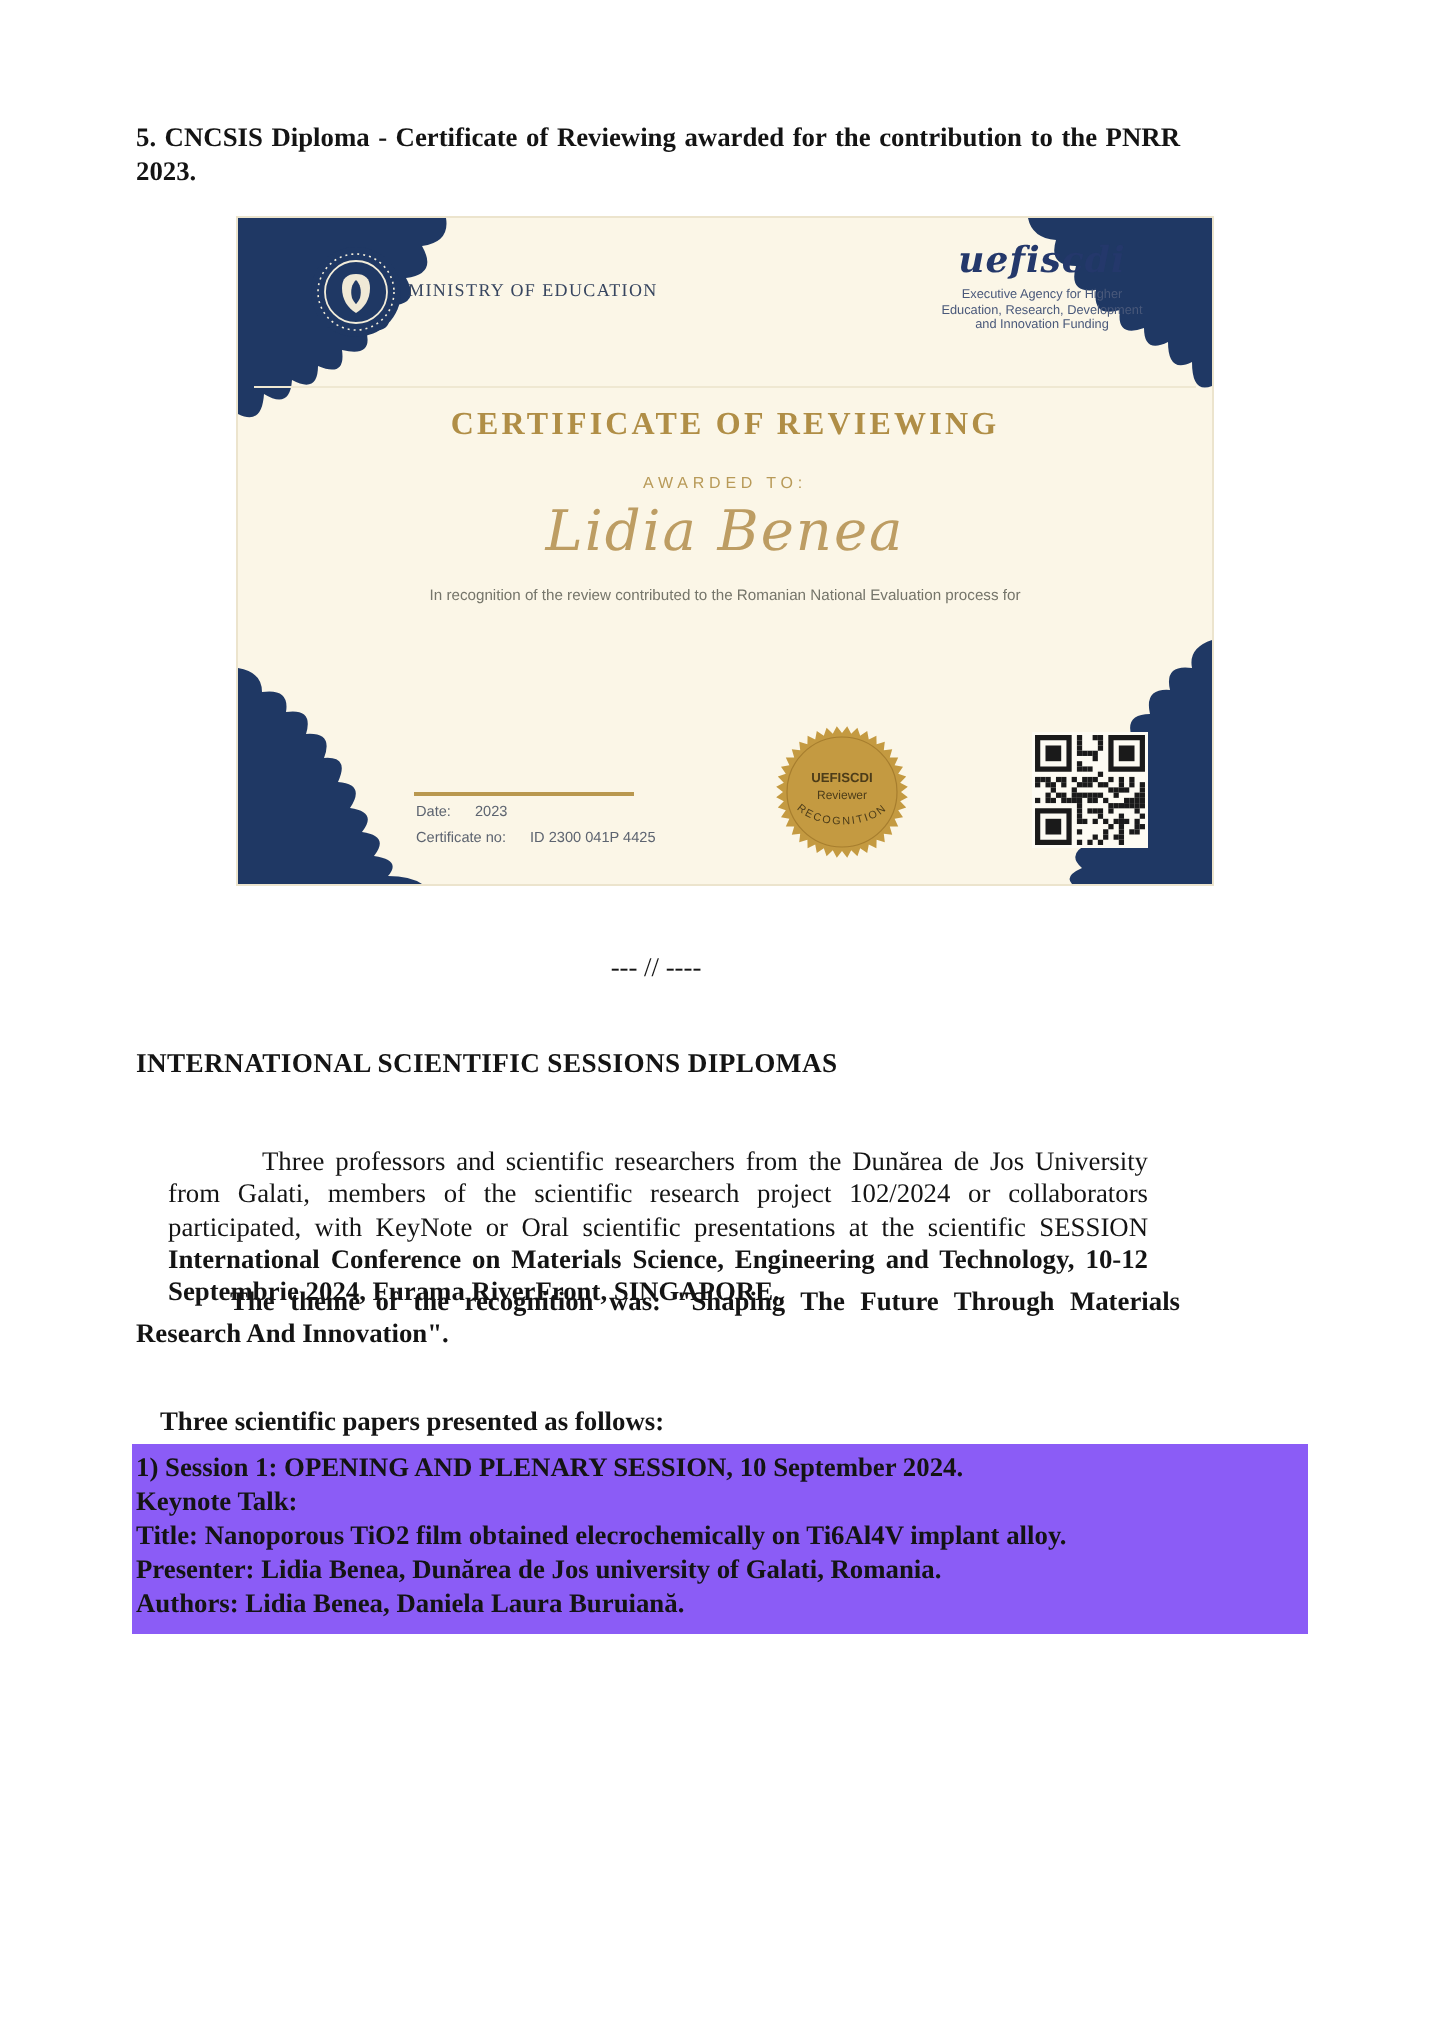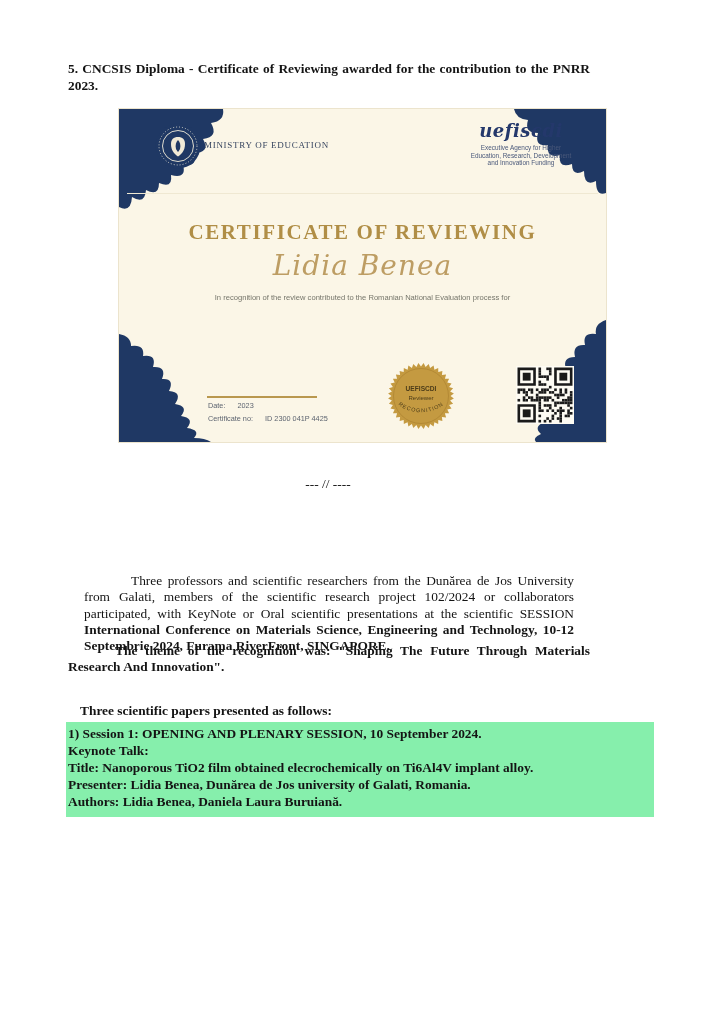--- a/index.html
+++ b/index.html
@@ -53,22 +53,22 @@
   .agency-name {
     font-family:"DejaVu Serif", serif; font-style:italic; font-weight:bold;
     font-size:18px; color:#24386b; letter-spacing:0.5px;
   }
   .agency-sub {
     margin-top:3px; font-family:"Liberation Sans", sans-serif;
     font-size:6.4px; line-height:7.6px; color:#49587a;
   }
   .cert-rule { position:absolute; left:8px; right:8px; top:84px; height:1px; background:#efe8d2; }
   .cert-title {
-    position:absolute; left:0; right:0; top:111px; text-align:center;
-    font-family:"Liberation Serif", serif; font-weight:bold; font-size:21px;
+    position:absolute; left:0; right:0; top:95px; text-align:center;
+    font-family:"Liberation Serif", serif; font-weight:bold; font-size:16px;
     letter-spacing:1.6px; color:#b08e46;
   }
   .cert-awarded {
     position:absolute; left:0; right:0; top:128px; text-align:center;
     font-family:"Liberation Sans", sans-serif; font-size:8px; letter-spacing:2.4px; color:#b89a58;
   }
   .cert-name {
     position:absolute; left:0; right:0; top:140px; text-align:center;
     font-family:"DejaVu Serif", serif; font-style:italic; font-size:28px;
     color:#bd9d63; letter-spacing:1px;
@@ -126,20 +126,21 @@
       <div class="agency-sub">
         <div>Executive Agency for Higher</div>
         <div>Education, Research, Development</div>
         <div>and Innovation Funding</div>
       </div>
     </div>
 
     <div class="cert-rule"></div>
 
     <div class="cert-title" style="color: rgb(176, 142, 70);">CERTIFICATE OF REVIEWING</div>
+    <div class="cert-awarded">AWARDED TO:</div>
     <div class="cert-name">Lidia Benea</div>
     <div class="cert-rec rec1">In recognition of the review contributed to the Romanian National Evaluation process for</div>
 
     <div class="meta-line"></div>
     <div class="meta-row date">
       <span>Date:</span><span class="val">2023</span>
     </div>
     <div class="meta-row certno">
       <span>Certificate no:</span><span class="val">ID 2300 041P 4425</span>
     </div>
@@ -284,28 +285,29 @@
         <path d="M36.4,0 h18.2 v18.2 h-18.2 Z M39,2.6 v13 h13 v-13 Z" fill-rule="evenodd"></path>
         <rect x="41.6" y="5.2" width="7.8" height="7.8"></rect>
         <path d="M0,36.4 h18.2 v18.2 h-18.2 Z M2.6,39 v13 h13 v-13 Z" fill-rule="evenodd"></path>
         <rect x="5.2" y="41.6" width="7.8" height="7.8"></rect>
       </g>
     </svg>
   </div>
 
   <p class="sep">--- // ----</p>
 
+  <p class="section-heading">INTERNATIONAL SCIENTIFIC SESSIONS DIPLOMAS</p>
 
   <p class="para-intro"><span>Three professors and scientific researchers from the Dunărea de Jos University from Galati, members of the scientific research project 102/2024 or collaborators participated, with KeyNote or Oral scientific presentations at the scientific SESSION </span><b>International Conference on Materials Science, Engineering and Technology, 10-12 Septembrie 2024, Furama RiverFront, SINGAPORE.</b></p>
 
   <p class="para-theme">The theme of the recognition was: "Shaping The Future Through Materials Research And Innovation".</p>
 
   <p class="papers-intro">Three scientific papers presented as follows:</p>
 
-  <div class="session-block" id="session" style="background: #86efac;">
+  <div class="session-block" id="session" style="background: #8b5cf6;">
     <div>1) Session 1: OPENING AND PLENARY SESSION, 10 September 2024.</div>
     <div>Keynote Talk:</div>
     <div>Title: Nanoporous TiO2 film obtained elecrochemically on Ti6Al4V implant alloy.</div>
     <div>Presenter: Lidia Benea, Dunărea de Jos university of Galati, Romania.</div>
     <div>Authors: Lidia Benea, Daniela Laura Buruiană.</div>
   </div>
 
 </div>
 
 </body></html>

